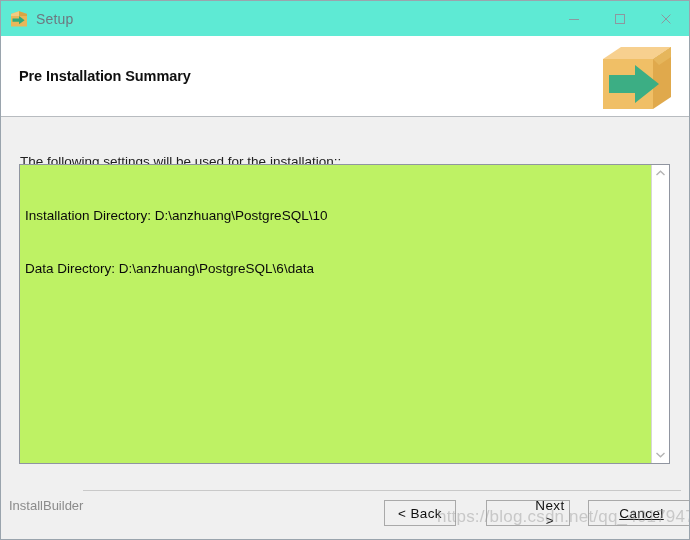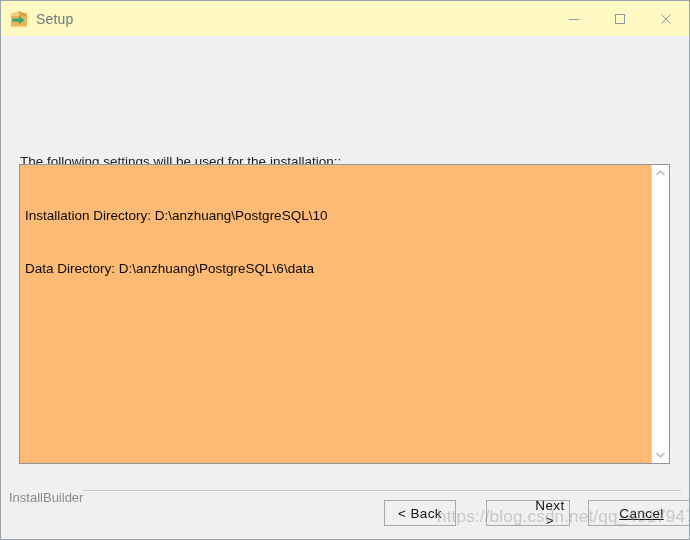--- a/index.html
+++ b/index.html
@@ -24,21 +24,21 @@
     background: #f0f0f0;
     overflow: hidden;
   }
 
   
   .titlebar {
     position: absolute;
     left: 0; top: 0;
     width: 688px;
     height: 35px;
-    background: #fef9c3;
+    background: #5eead4;
     display: flex;
     align-items: center;
   }
   .titlebar-icon {
     margin-left: 9px;
     width: 18px;
     height: 18px;
     position: relative;
     flex: 0 0 auto;
   }
@@ -110,21 +110,21 @@
   }
 
   
   .summary-box {
     position: absolute;
     left: 18px;
     top: 46px;
     width: 651px;
     height: 300px;
     box-sizing: border-box;
-    background: #fdba74;
+    background: #bef264;
     border: 1px solid #9095a0;
     display: flex;
   }
   .summary-text {
     flex: 1 1 auto;
     padding: 6px 4px 4px 5px;
     font-size: 13.5px;
     line-height: 17.8px;
     color: #0a0a0a;
     white-space: pre;
@@ -150,21 +150,21 @@
     display: flex;
     align-items: center;
     justify-content: center;
   }
   .vscroll-track { flex: 1 1 auto; width: 17px; }
 
   
   .footer-brand {
     position: absolute;
     left: 8px;
-    top: 372px;
+    top: 380px;
     font-size: 13px;
     color: #8b8b8b;
     white-space: nowrap;
   }
   .footer-rule {
     position: absolute;
     left: 82px;
     top: 372px;
     width: 598px;
     height: 1px;
@@ -242,20 +242,37 @@
       </svg>
     </div>
     <div class="wctl">
       <svg width="12" height="12" viewBox="0 0 12 12">
         <line x1="1.6" y1="1.6" x2="10.4" y2="10.4" stroke="#8d979f" stroke-width="1"></line>
         <line x1="10.4" y1="1.6" x2="1.6" y2="10.4" stroke="#8d979f" stroke-width="1"></line>
       </svg>
     </div>
   </div>
 
+  <div class="header">
+    <div class="header-title">Pre Installation Summary</div>
+
+    <div class="header-art">
+      <svg width="84" height="74" viewBox="0 0 84 74" aria-hidden="true">
+
+        <polygon points="8,20 58,20 58,70 8,70" fill="#f0bf66"></polygon>
+
+        <polygon points="58,20 76,8 76,58 58,70" fill="#e0a94c"></polygon>
+
+        <polygon points="8,20 26,8 76,8 58,20" fill="#f7d08f"></polygon>
+        <polygon points="58,20 76,8 76,18 64,26" fill="#e6b65c"></polygon>
+
+        <polygon points="14,36 40,36 40,26 64,45 40,64 40,54 14,54" fill="#3cae84"></polygon>
+      </svg>
+    </div>
+  </div>
 
   <div class="body">
 
     <div class="intro-label">The following settings will be used for the installation::</div>
 
     <div class="summary-box">
       <div class="summary-text">
         <div class="summary-line">Installation Directory: D:\anzhuang\PostgreSQL\10</div>
         <div class="summary-line">Data Directory: D:\anzhuang\PostgreSQL\6\data</div>
         

